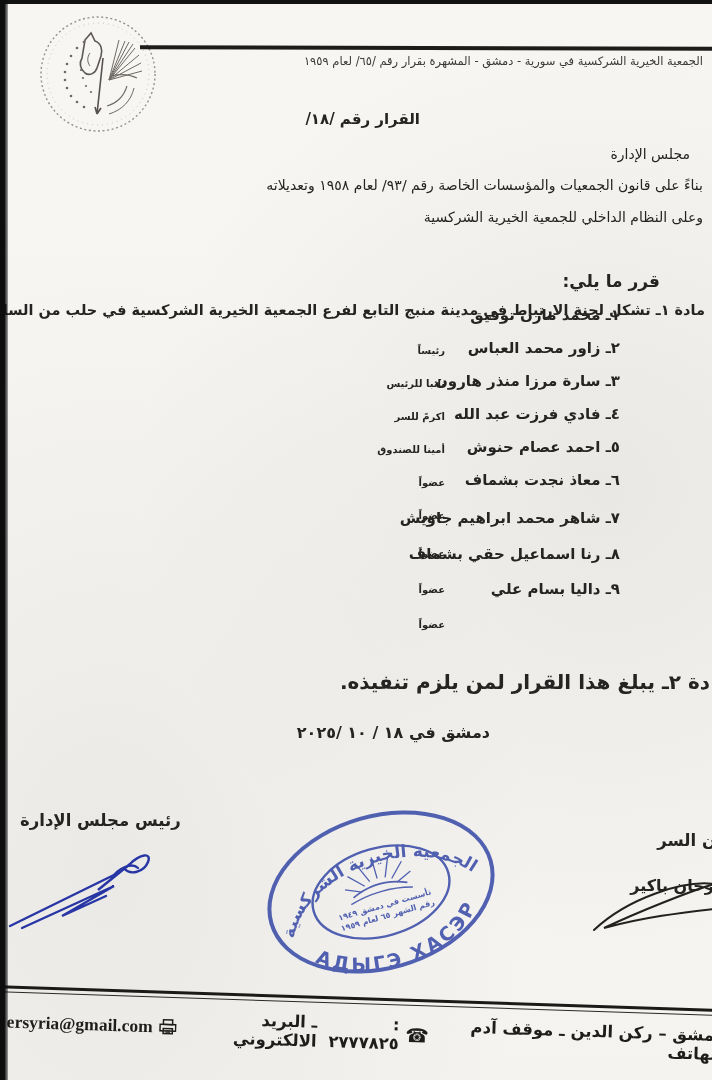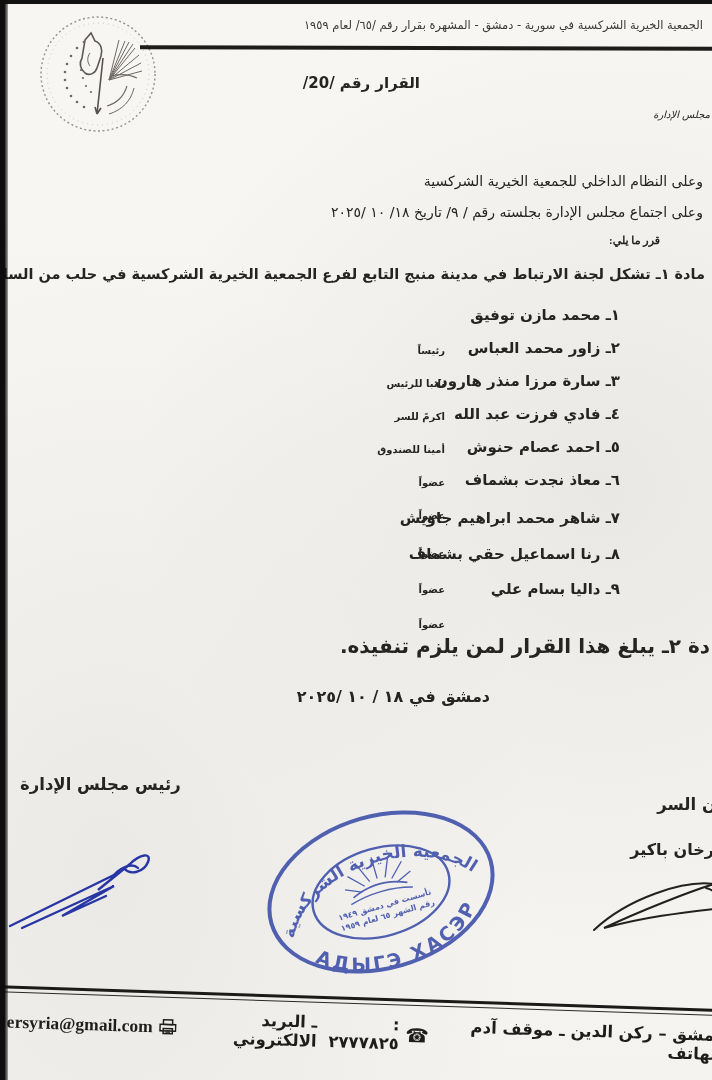--- a/index.html
+++ b/index.html
@@ -5,21 +5,21 @@
   html,body{margin:0;padding:0;}
   #page{position:relative;width:712px;height:1080px;overflow:hidden;
         background:
           radial-gradient(ellipse at 85% 45%, rgba(120,120,120,.10), transparent 55%),
           radial-gradient(ellipse at 15% 80%, rgba(110,110,110,.08), transparent 50%),
           linear-gradient(#f7f6f3,#f4f3f0);
         font-family:"DejaVu Sans",sans-serif;color:#262422;}
   .edge-left{position:absolute;left:0;top:0;width:8px;height:1080px;
         background:linear-gradient(90deg,#0d0d0d 55%,rgba(13,13,13,.35));}
   .edge-top{position:absolute;left:0;top:0;width:712px;height:4px;background:#121212;}
-  .txt{position:absolute;direction:rtl;white-space:nowrap;line-height:1.45;}
+  .txt{position:absolute;direction:rtl;white-space:nowrap;line-height:1.45;margin-top:36px;}
   .dim{color:#3c3a38;}
   .b{font-weight:700;}
   .rule{position:absolute;background:#1d1c1b;}
   .member-name{position:absolute;right:92px;direction:rtl;white-space:nowrap;
         font-weight:700;font-size:15px;}
   .member-role{position:absolute;right:267px;direction:rtl;white-space:nowrap;
         font-weight:700;font-size:10px;margin-top:39px;}
   .footer-wrap{position:absolute;left:-6px;top:985px;width:740px;
         transform:rotate(1.9deg);transform-origin:left top;}
   .footer-rule1{height:3px;background:#1b1a19;width:100%;}
@@ -78,26 +78,26 @@
         <circle cx="53" cy="78" r="1.1"></circle>
           <circle cx="58" cy="84" r="1.1"></circle>
       </g>
     </g>
   </svg>
 
   <div class="txt dim" style="top:17px;right:9px;font-size:11.5px;">الجمعية الخيرية الشركسية في سورية - دمشق - المشهرة بقرار رقم /٦٥/ لعام ١٩٥٩</div>
 
   <div class="rule" style="left:140px;right:0;top:46px;height:4px;transform:rotate(.15deg);"></div>
 
-  <div class="txt b" style="top:73px;right:292px;font-size:15px;">القرار رقم /20/</div>
+  <div class="txt b" style="top:73px;right:292px;font-size:15px;">القرار رقم /١٨/</div>
 
-  <div class="txt" style="top:108px;right:2px;font-size:10px;font-style:italic;">مجلس الإدارة</div>
+  <div class="txt" style="top:108px;right:22px;font-size:14px;">مجلس الإدارة</div>
+  <div class="txt" style="top:139px;right:9px;font-size:14px;">بناءً على قانون الجمعيات والمؤسسات الخاصة رقم /٩٣/ لعام ١٩٥٨ وتعديلاته</div>
   <div class="txt" style="top:171px;right:9px;font-size:14px;">وعلى النظام الداخلي للجمعية الخيرية الشركسية</div>
-  <div class="txt" style="top:202px;right:9px;font-size:14px;">وعلى اجتماع مجلس الإدارة بجلسته رقم / ٩/ تاريخ      ١٨/ ١٠ /٢٠٢٥</div>
-  <div class="txt b" style="top:233px;right:52px;font-size:11px;font-family:Liberation Serif, serif;">قرر ما يلي:</div>
+  <div class="txt b" style="top:233px;right:52px;font-size:17px;">قرر ما يلي:</div>
 
   <div class="txt b" style="top:264px;right:7px;font-size:14.5px;">مادة ١ـ تشكل لجنة الارتباط في مدينة منبج التابع لفرع الجمعية الخيرية الشركسية في حلب من السادة :</div>
 
   <div>
     <div class="member-name" style="top:306px">١ـ محمد مازن توفيق</div>
     <div class="member-role" style="top:306px">رئيساً</div>
     <div class="member-name" style="top:339px">٢ـ زاور محمد العباس</div>
     <div class="member-role" style="top:339px">نائبا للرئيس</div>
     <div class="member-name" style="top:372px">٣ـ سارة مرزا منذر هارون</div>
     <div class="member-role" style="top:372px">اكرمً للسر</div>

